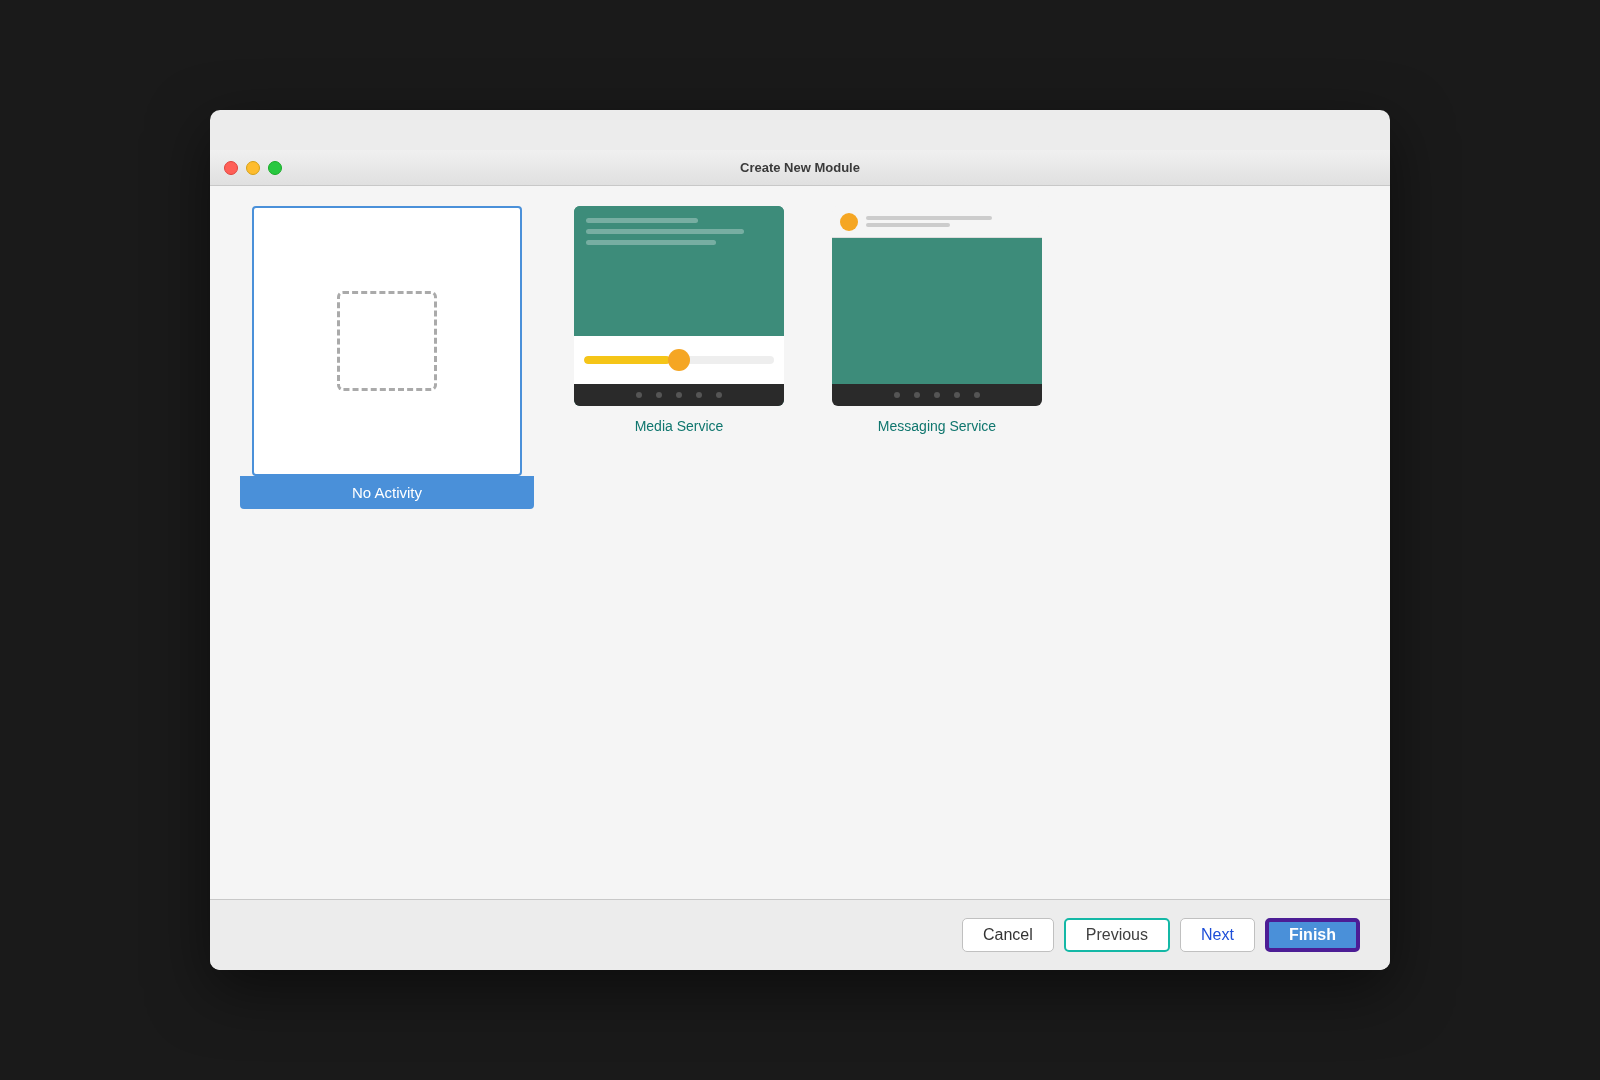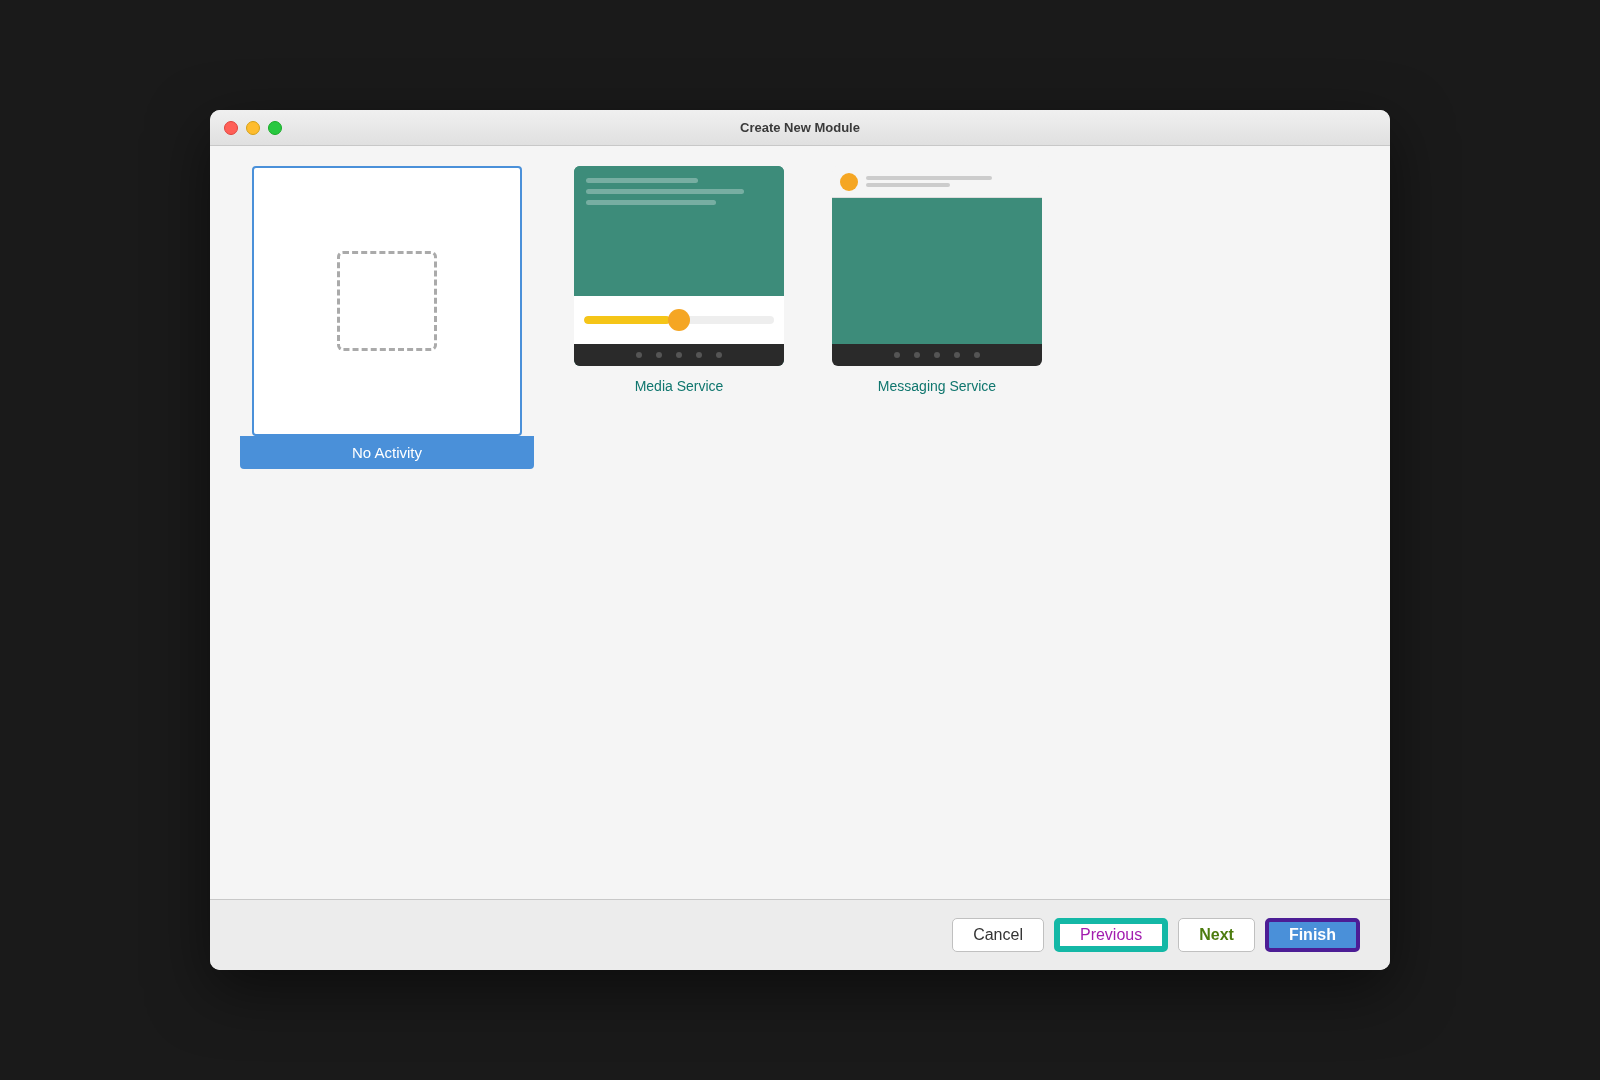--- a/index.html
+++ b/index.html
@@ -28,20 +28,21 @@
     
     .titlebar {
       background: linear-gradient(to bottom, #f0f0f0, #e0e0e0);
       height: 36px;
       display: flex;
       align-items: center;
       padding: 0 14px;
       border-bottom: 1px solid #c8c8c8;
       position: relative;
       flex-shrink: 0;
+      margin-top: 40px;
     }
 
     .traffic-lights {
       display: flex;
       gap: 8px;
     }
 
     .traffic-light {
       width: 14px;
       height: 14px;
@@ -300,30 +301,29 @@
     }
 
     .btn-cancel {
       background: white;
       border: 1px solid #c0c0c0;
       color: #333;
     }
 
     .btn-previous {
       background: white;
-      border: 6px solid #14b8a6;
-      color: #a21caf;
+      border: 2px solid #14b8a6;
+      color: #404040;
     }
 
     .btn-next {
       background: white;
       border: 1px solid #c0c0c0;
-      color: #4d7c0f;
+      color: #1d4ed8;
       cursor: default;
-      font-weight: bold;
     }
 
     .btn-finish {
       background: #4a90d9;
       border: 4px solid #4c1d95;
       color: white;
       font-weight: 600;
     }
   </style>
 </head>

